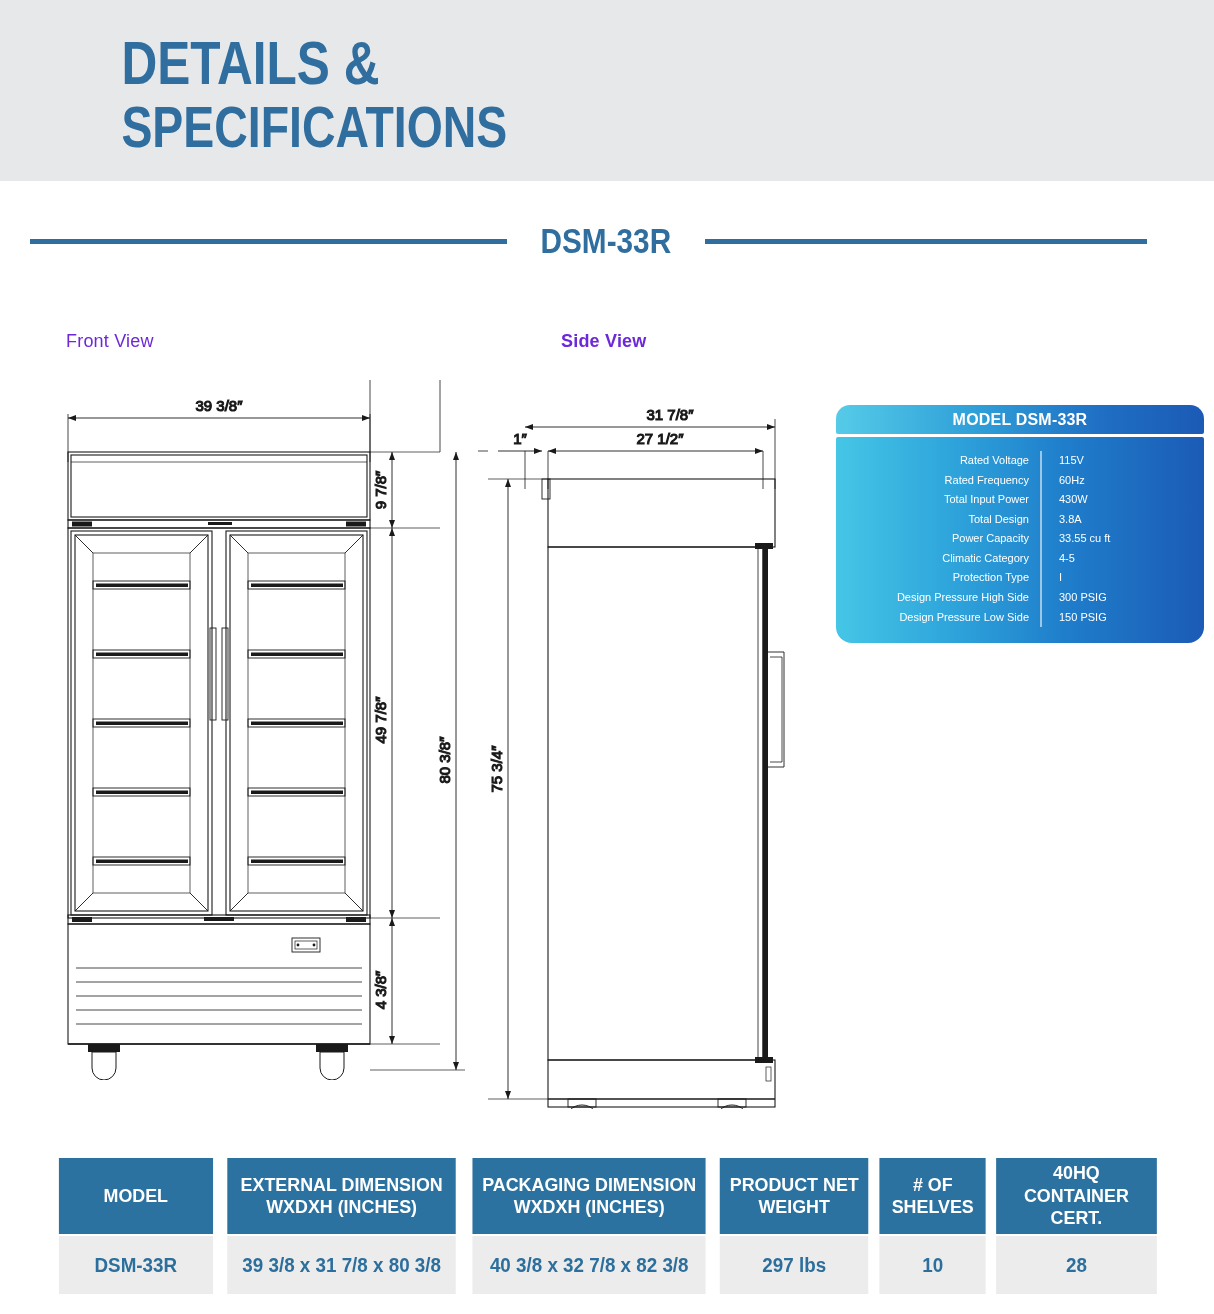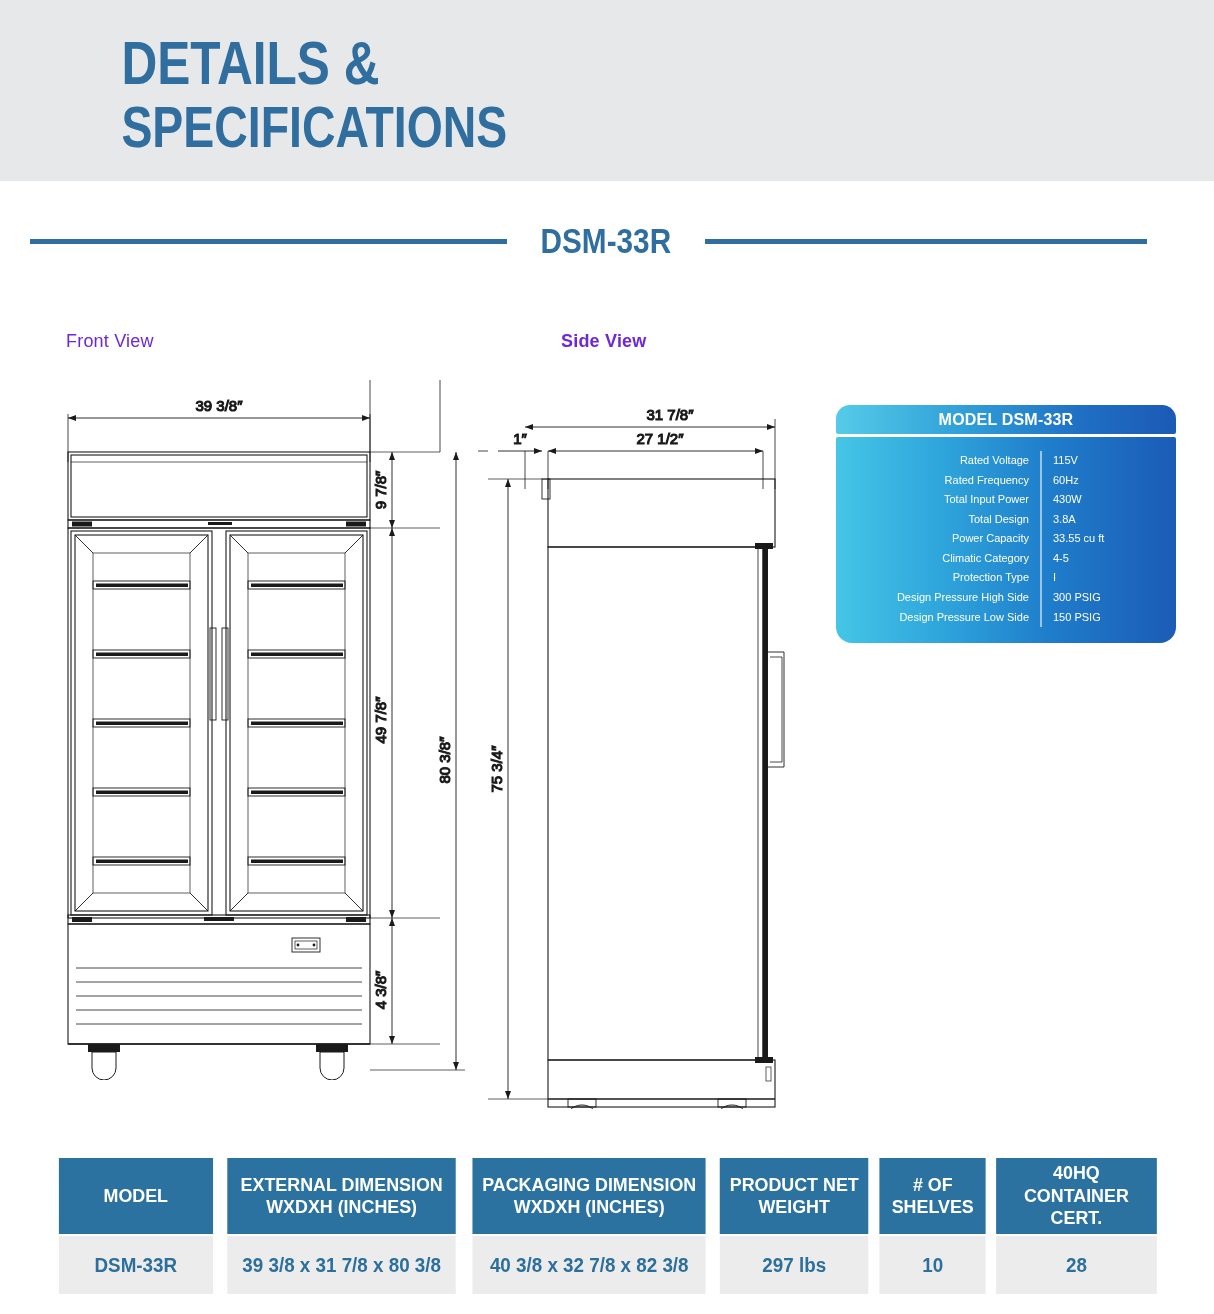--- a/index.html
+++ b/index.html
@@ -57,21 +57,21 @@
   #front-drawing { left:40px;  top:370px; }
   #side-drawing  { left:470px; top:370px;margin-top:29px; }
   .drawing svg { display:block; }
   .dimtext {
     font-family:"Liberation Sans", sans-serif;
     font-size:15px; fill:#1a1a1a;
   }
 
   
   .spec-card {
-    position:absolute; left:836px; top:405px; width:340px;
+    position:absolute; left:836px; top:405px; width:368px;
   }
   .spec-head {
     height:29px; line-height:29px; text-align:center;
     border-radius: 14px 14px 2px 2px;
     background:linear-gradient(90deg,#56cbe8 0%,#2f9fd8 38%,#1f6fc4 72%,#1b5ab5 100%);
     color:#ffffff; font-weight:700; font-size:16px;
     font-family:"Liberation Sans Narrow","Liberation Sans",sans-serif;
     letter-spacing:.2px;
   }
   .spec-body {
@@ -80,21 +80,21 @@
     border-radius:2px 2px 16px 16px;
     padding:14px 0 16px 0;
   }
   .spec-table { width:100%; border-collapse:collapse; }
   .spec-table td {
     color:#ffffff; font-size:11px; line-height:1.78;
     font-family:"Liberation Sans Narrow","Liberation Sans",sans-serif;
     white-space:nowrap;
   }
   .spec-table td.k { text-align:right; padding-right:11px; width:205px; }
-  .spec-table td.v { text-align:left;  padding-left:11px;
+  .spec-table td.v { text-align:left;  padding-left:17px;
                      border-left:2px solid rgba(255,255,255,.55); }
 
   
   .btable {
     position:absolute; left:52px; top:1156px;
     width:1112px; border-collapse:separate; border-spacing:2px;
     table-layout:fixed;
   }
   .btable th {
     background:#2c72a0; color:#ffffff;

